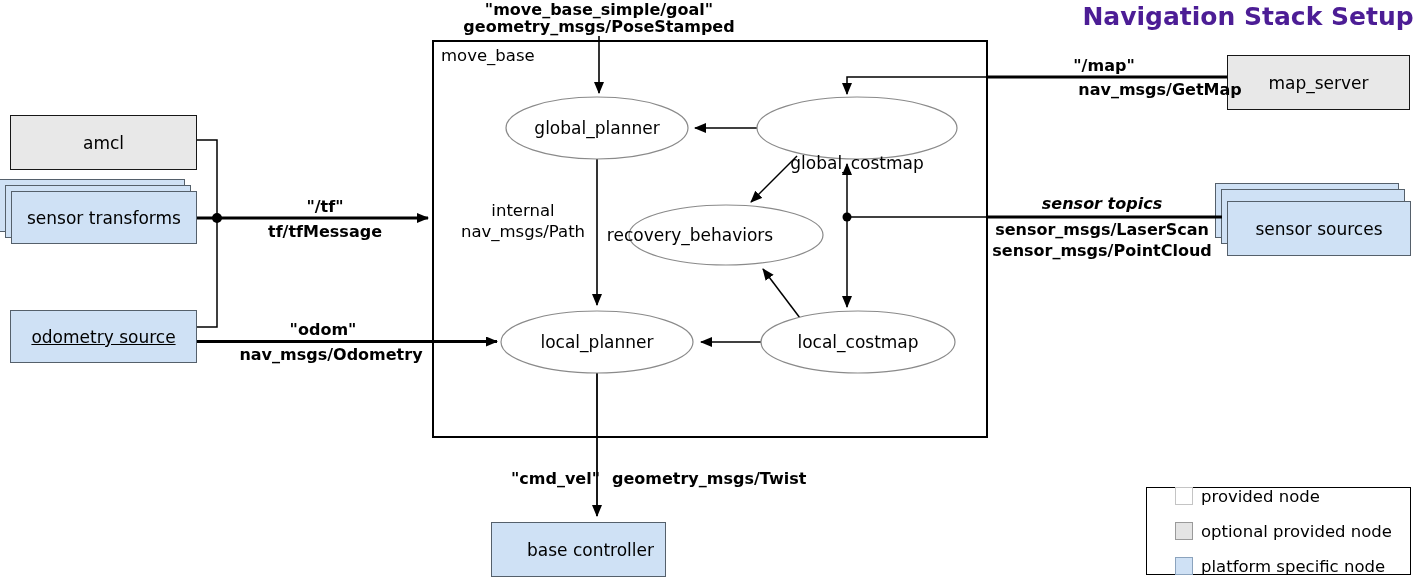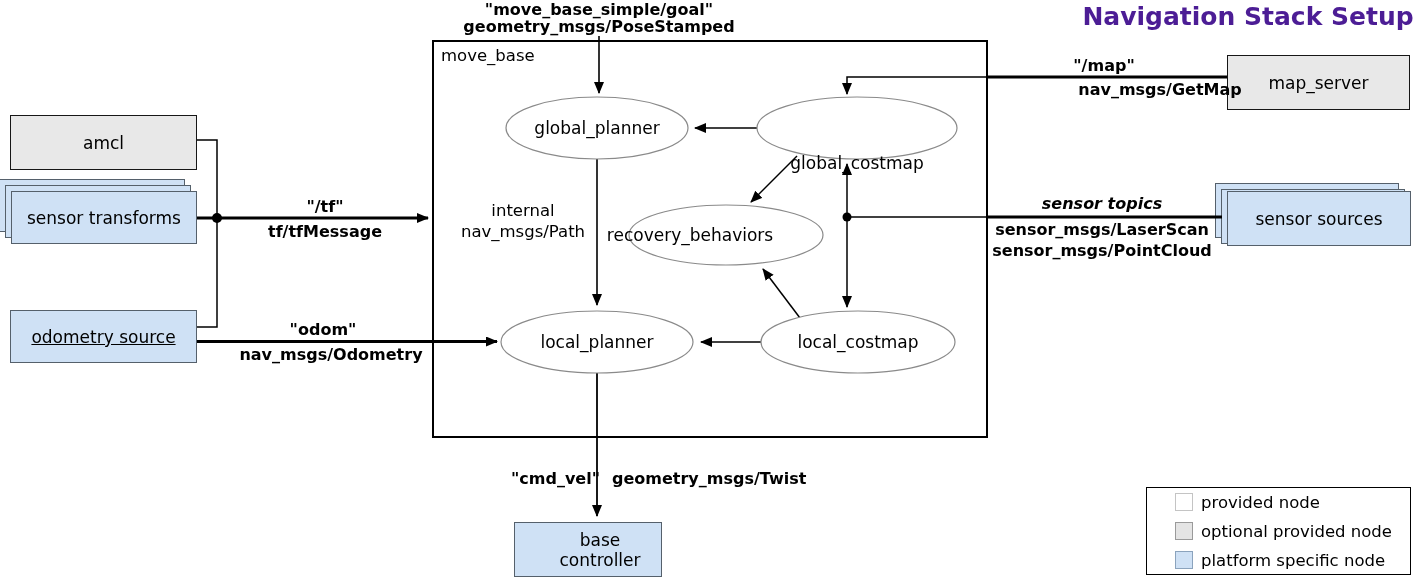--- a/index.html
+++ b/index.html
@@ -15,24 +15,24 @@
   .gray { background:#e8e8e8; border:1.6px solid #161616; }
   .blue { background:#cfe1f5; border:1.4px solid #55606b; }
   .layer { position:absolute; background:#cfe1f5; border:1.4px solid #55606b; box-sizing:border-box; }
 
   .amcl            { left:10px;   top:115px; width:187px; height:55px; }
   .st-front        { left:11px;   top:191px; width:186px; height:53px; }
   .st-l1           { left:5px;    top:185px; width:186px; height:53px; }
   .st-l2           { left:-1px;   top:179px; width:186px; height:53px; }
   .odometry        { left:10px;   top:310px; width:187px; height:53px;text-decoration:underline; }
   .map-server      { left:1227px; top:55px;  width:183px; height:55px; }
-  .ss-front        { left:1227px; top:191px; width:184px; height:55px; }
+  .ss-front        { left:1227px; top:201px; width:184px; height:55px; }
   .ss-l1           { left:1221px; top:189px; width:184px; height:55px; }
   .ss-l2           { left:1215px; top:183px; width:184px; height:55px; }
-  .base-controller { left:514px;  top:522px; width:148px; height:55px;padding-left:24px; }
+  .base-controller { left:491px;  top:522px; width:175px; height:55px;padding-left:24px; }
 
   .move-base {
     position:absolute; left:432px; top:40px; width:556px; height:398px;
     border:2.6px solid #000; background:#ffffff; box-sizing:border-box;
   }
 
   
   .lines { position:absolute; left:0; top:0; width:1413px; height:578px; pointer-events:none; }
 
   
@@ -51,21 +51,21 @@
               text-align:center; font-weight:bold; font-size:16px; line-height:17px; }
   .title {
     position:absolute; left:1248px; top:2px; transform:translateX(-50%);
     font-size:25px; font-weight:bold; color:#4c1d95; white-space:nowrap;
   }
 
   
   .legend {
     position:absolute; left:1146px; top:487px; width:265px; height:88px;
     border:1.6px solid #000; background:#fff; box-sizing:border-box;
-    display:flex; flex-direction:column; justify-content:center; gap:10px; padding-left:28px;
+    display:flex; flex-direction:column; justify-content:center; gap:16px; padding-left:28px;
   }
   .legend-row { display:flex; align-items:center; gap:8px; font-size:16.5px; }
   .sw { width:18px; height:18px; box-sizing:border-box; flex:none; }
   .sw-provided { background:#ffffff; border:1px solid #c4c4c4; }
   .sw-optional { background:#e4e4e4; border:1px solid #9a9a9a; }
   .sw-platform { background:#cfe1f5; border:1px solid #8ba3bd; }
 </style>
 </head>
 <body>
 

